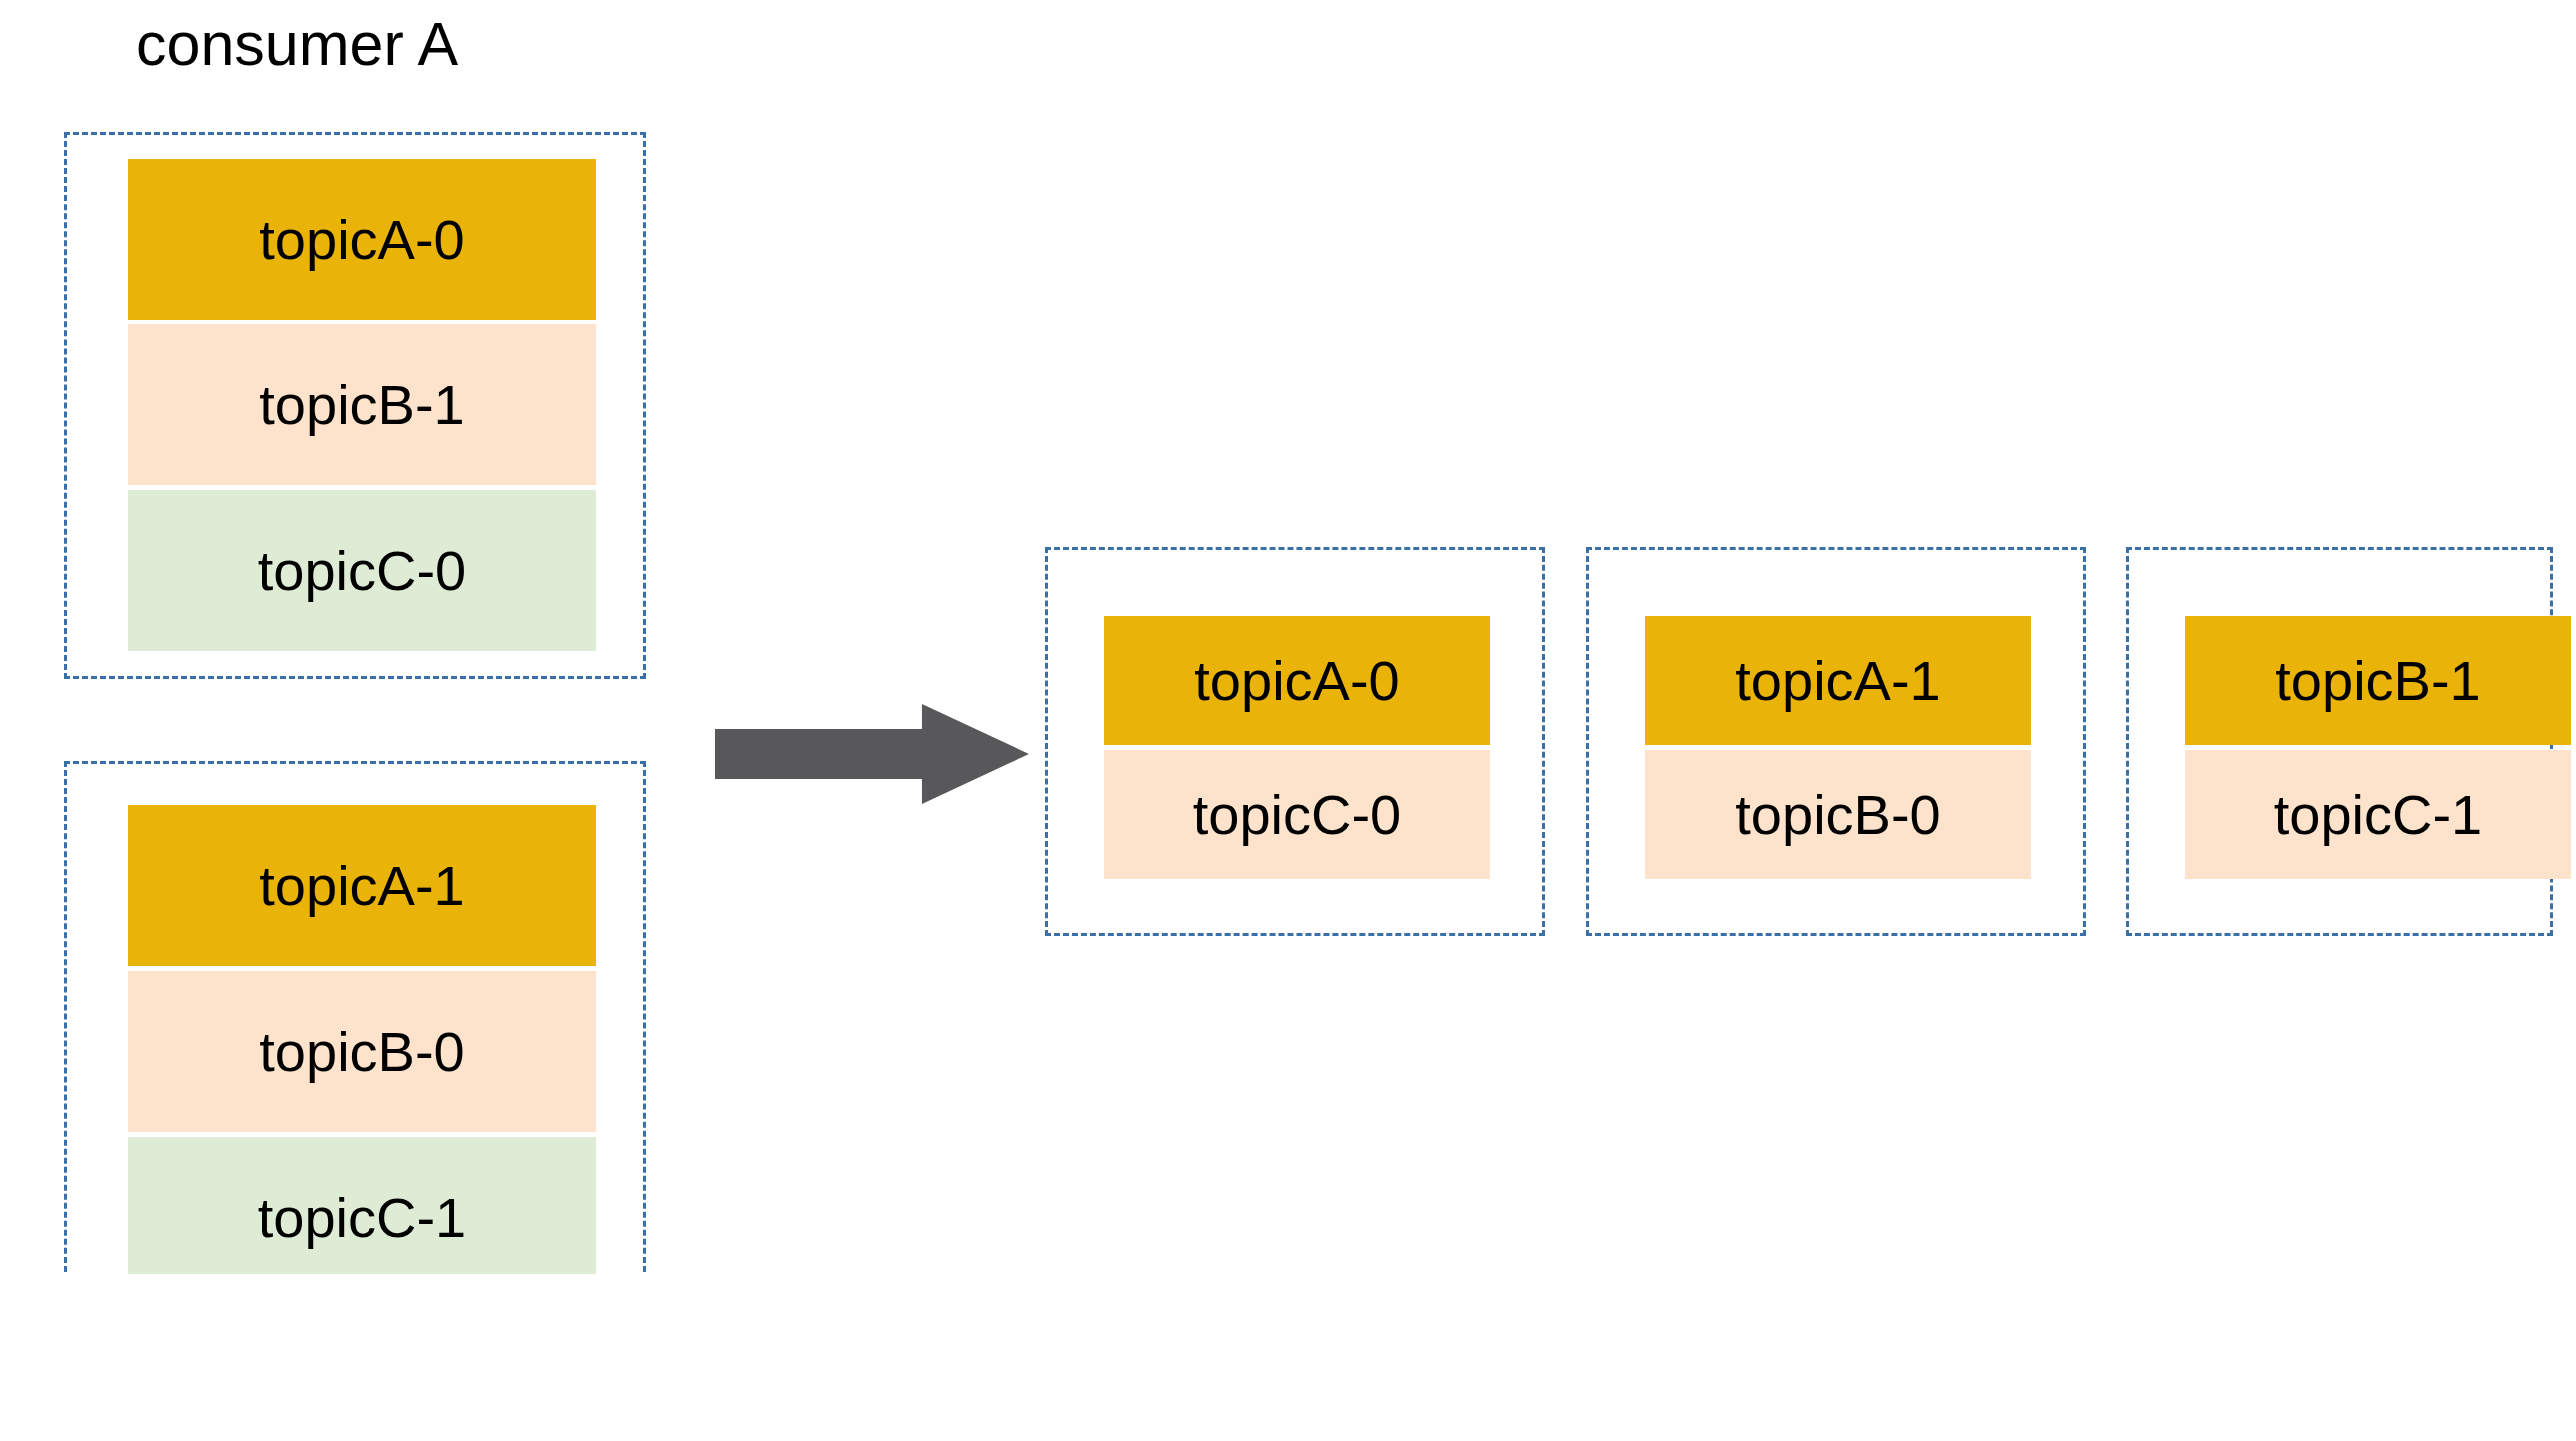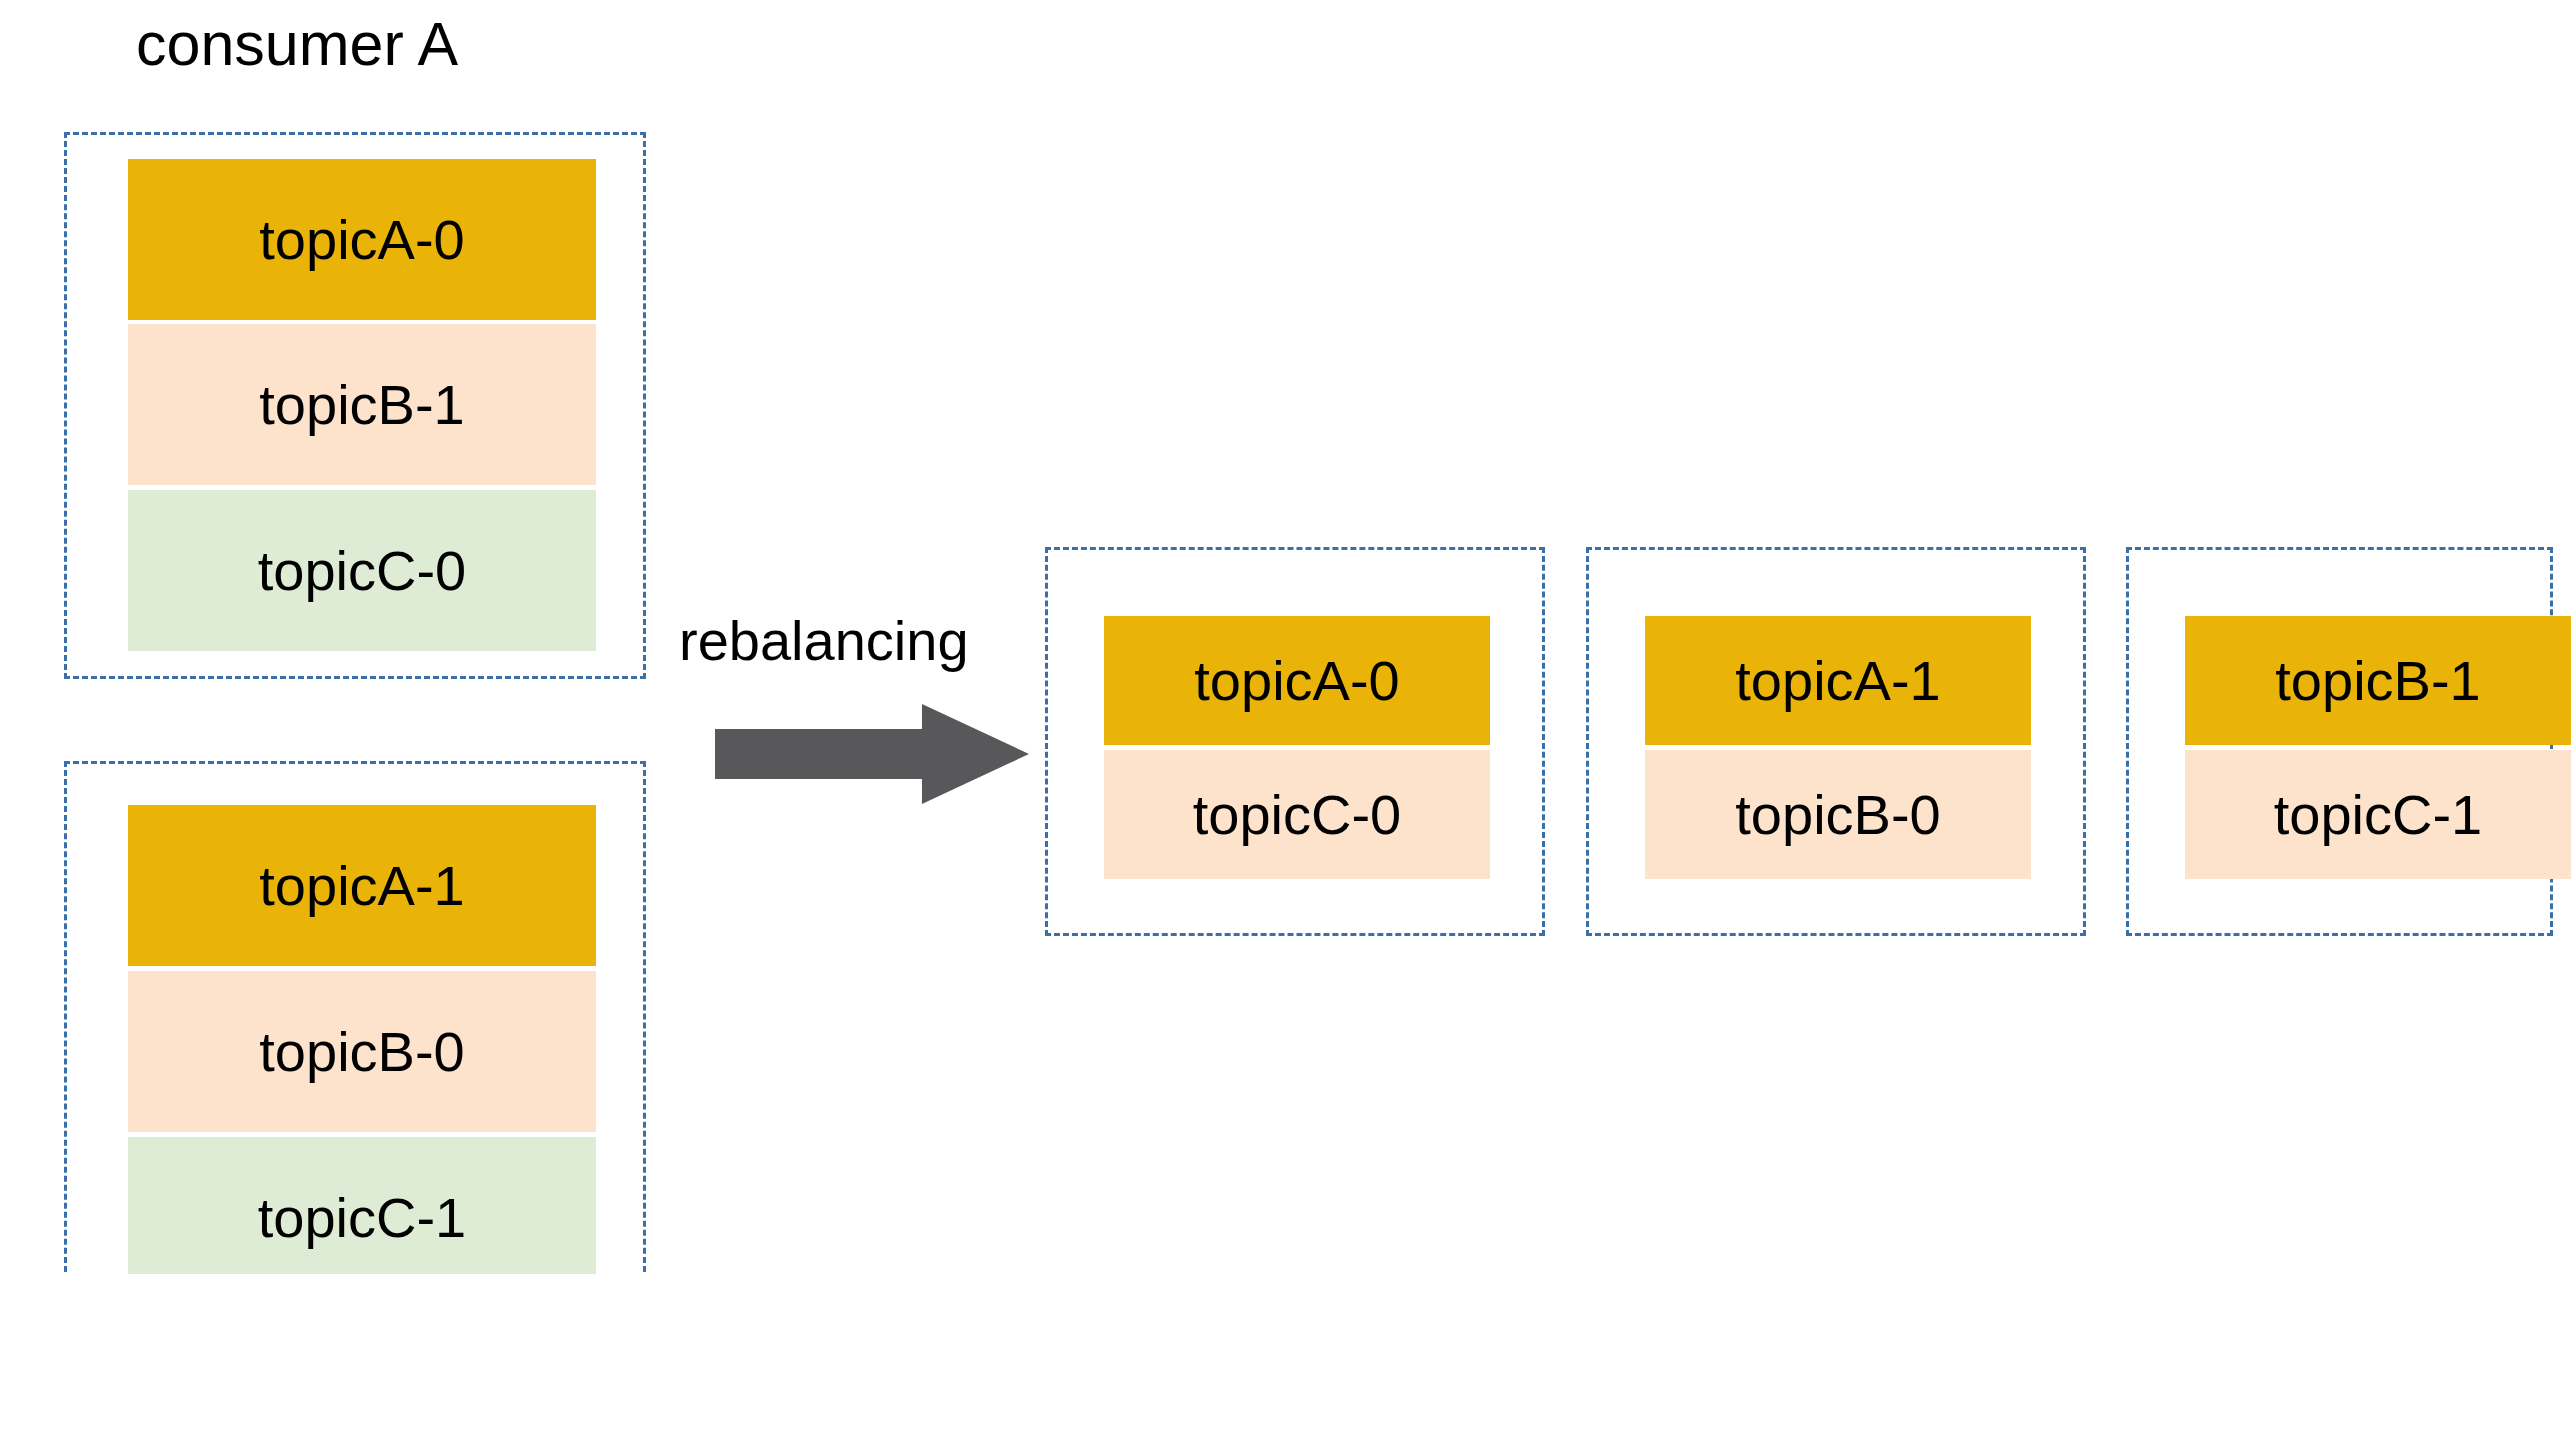--- a/index.html
+++ b/index.html
@@ -85,21 +85,20 @@
   <div class="group-box" style="left:64px; top:761px; width:582px; height:565px;">
 
     <div class="pill blue" style="left:61px; top:41px; width:468px; height:161px; font-size:56px;">topicA-1</div>
 
     <div class="pill orange" style="left:61px; top:207px; width:468px; height:161px; font-size:56px;">topicB-0</div>
 
     <div class="pill green" style="left:61px; top:373px; width:468px; height:161px; font-size:56px;">topicC-1</div>
   </div>
 
 
-  <div class="rebalance-label" style="left:679px; top:613px; font-size:56px;">rebalancing</div>
 
   <div class="arrow-wrap" style="left:715px; top:704px; width:314px; height:100px;">
     <svg width="314" height="100" viewBox="0 0 440 140" aria-hidden="true">
       <polygon points="0,35 290,35 290,0 440,70 290,140 290,105 0,105" fill="#58585a"></polygon>
     </svg>
   </div>
 
   <div class="group-box" style="left:1045px; top:547px; width:500px; height:389px;">
 
     <div class="pill blue" style="left:56px; top:66px; width:386px; height:129px; font-size:56px;">topicA-0</div>

